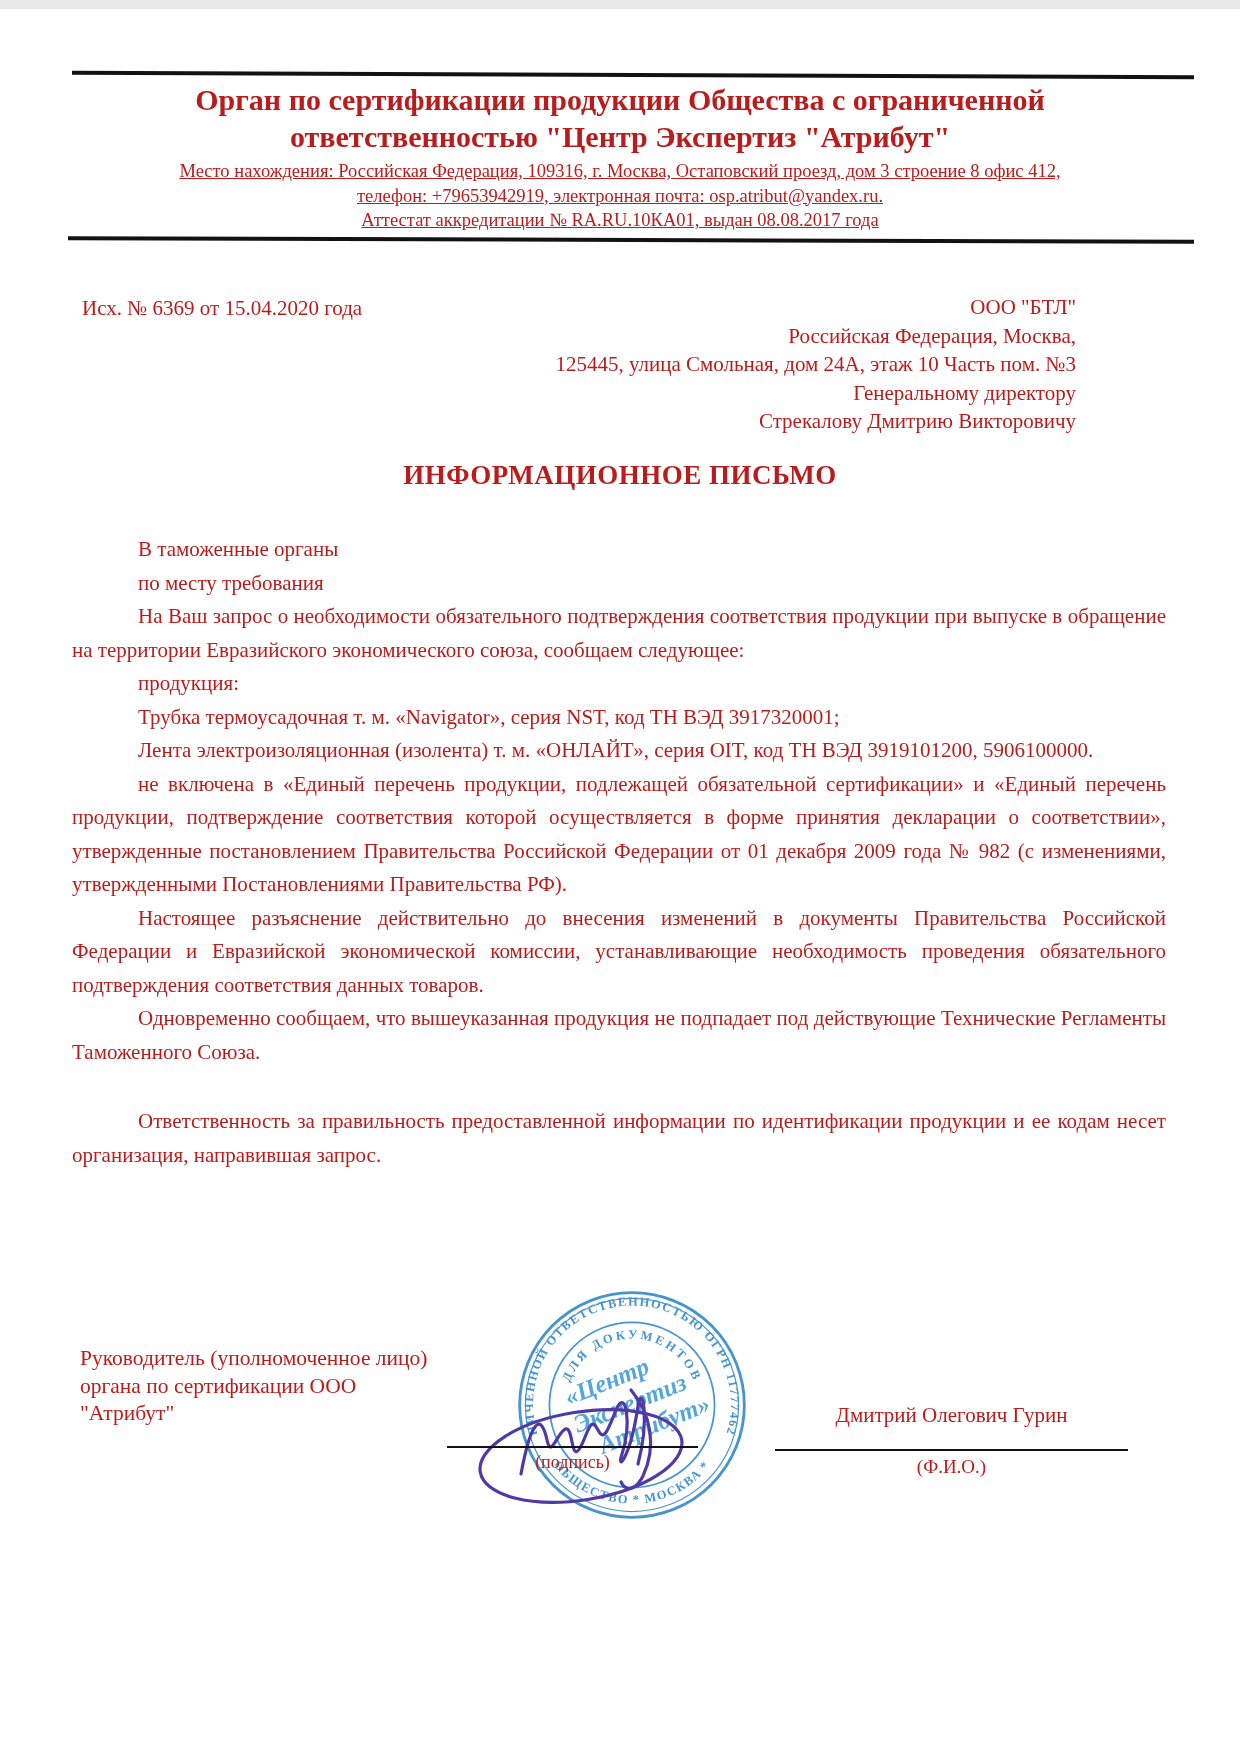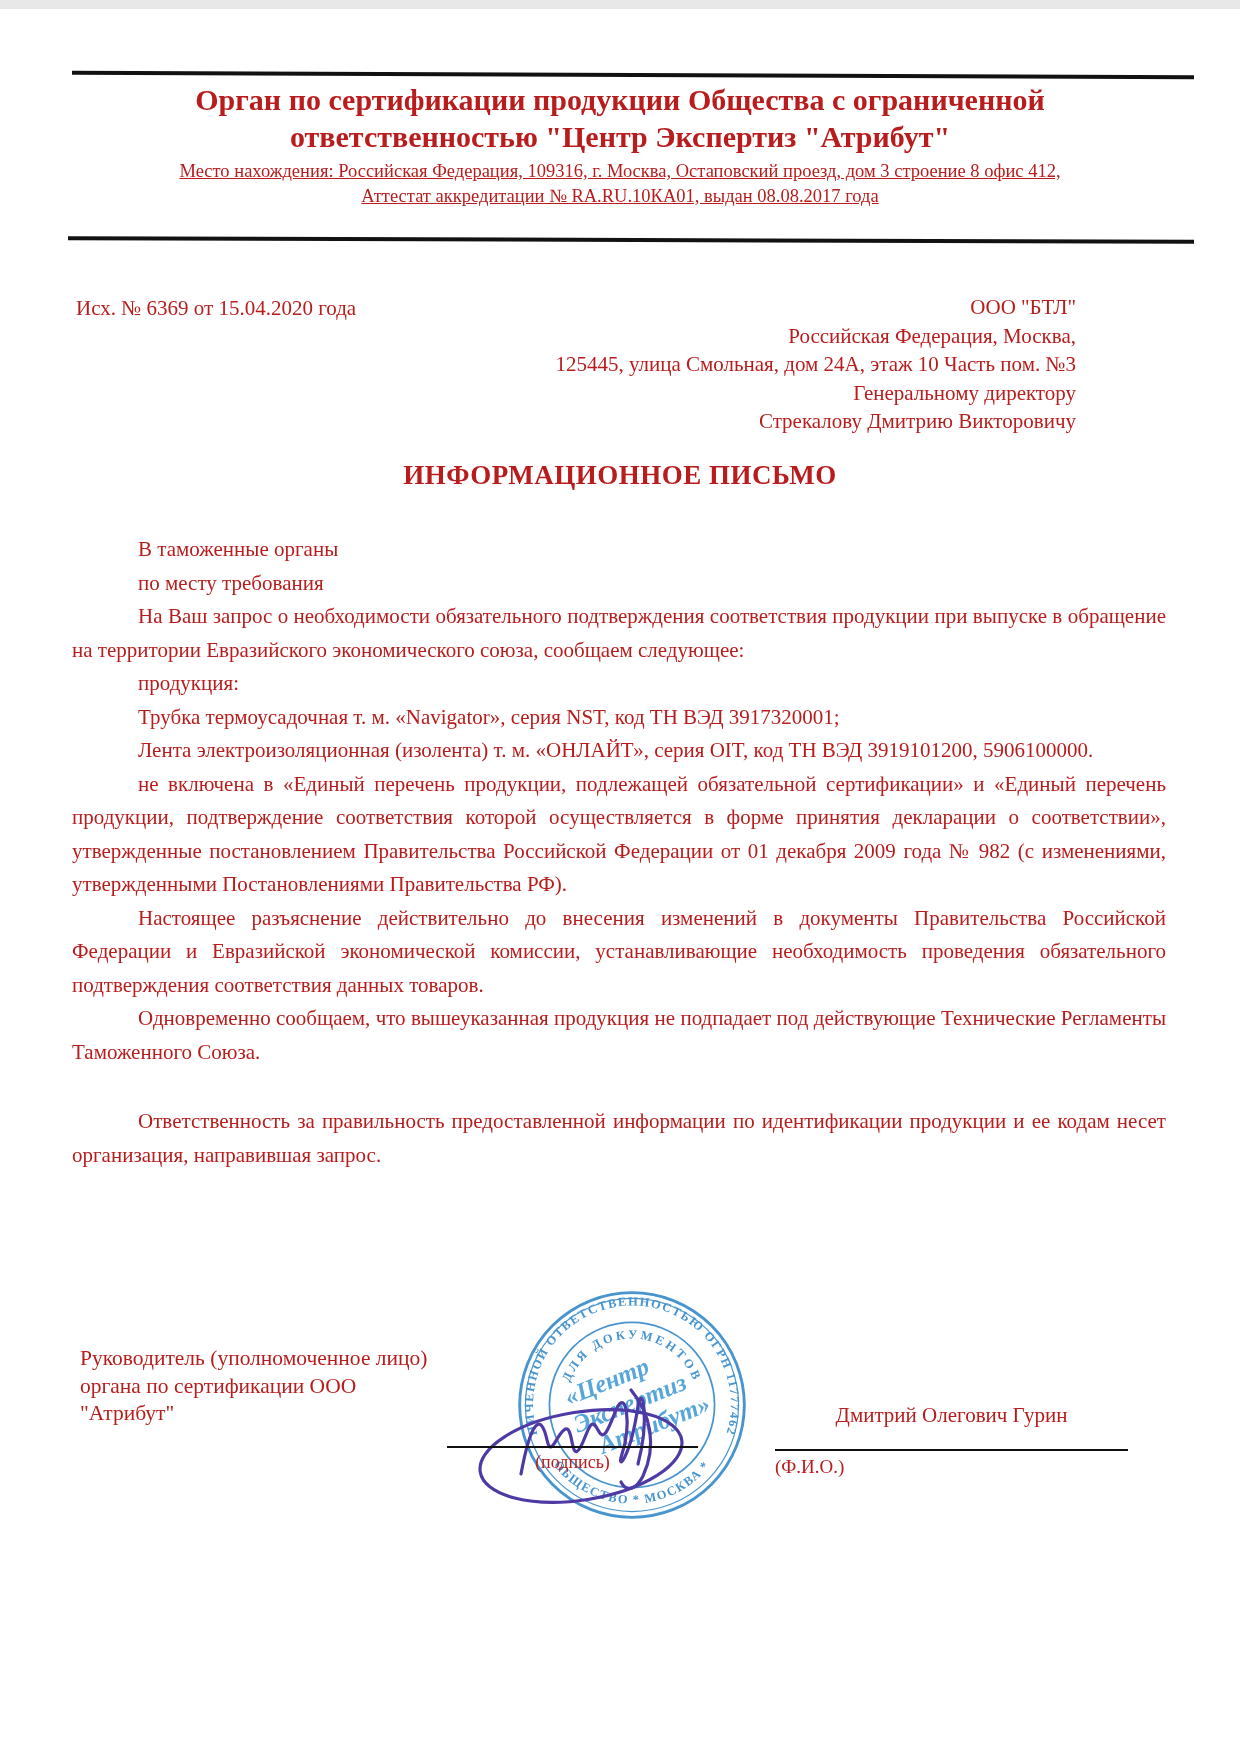--- a/index.html
+++ b/index.html
@@ -15,21 +15,21 @@
   .rule{position:absolute;background:#121212;}
   .rule-top{left:72px;top:64px;width:1122px;height:4px;transform:rotate(0.22deg);}
   .rule-header-bottom{left:68px;top:229px;width:1126px;height:4px;transform:rotate(0.18deg);}
   .letterhead{position:absolute;left:0;top:72px;width:100%;text-align:center;}
   .org-name{
     margin:0 auto;width:980px;
     font-size:30px;font-weight:bold;line-height:37px;
   }
   .lh-line{font-size:18.5px;line-height:24.5px;text-decoration:underline;}
   .lh-lines{margin-top:4px;}
-  .ref-line{position:absolute;left:76px;top:287px;font-size:21px;}
+  .ref-line{position:absolute;left:82px;top:287px;font-size:21px;}
   .recipient{
     position:absolute;right:164px;top:284px;
     text-align:right;font-size:21px;line-height:28.5px;
   }
   .doc-title{
     position:absolute;left:0;top:451px;width:100%;
     text-align:center;font-size:27px;font-weight:bold;letter-spacing:0.5px;
   }
   .body-text{
     position:absolute;left:72px;top:524px;width:1094px;
@@ -49,38 +49,39 @@
     position:absolute;left:447px;top:1443px;width:251px;
     text-align:center;font-size:18px;
   }
   .fio-name{
     position:absolute;left:775px;top:1394px;width:353px;
     text-align:center;font-size:21px;
   }
   .fio-line{position:absolute;left:775px;top:1440px;width:353px;height:2px;background:#111;}
   .fio-caption{
     position:absolute;left:775px;top:1447px;width:353px;
-    font-size:19px;
+    text-align:center;font-size:19px;
   }
   .stamp text{font-family:"Liberation Serif", serif;}
   .stamp .arc-text{font-size:13px;font-weight:bold;letter-spacing:1.5px;}
   .stamp .arc-text-inner{font-size:13px;font-weight:bold;letter-spacing:3px;}
   .stamp .center-text{font-size:26px;font-style:italic;font-weight:bold;}
 </style>
 </head>
 <body>
 
 <div class="page">
 
   <div class="rule rule-top"></div>
 
   <div class="letterhead">
     <div class="org-name">Орган по сертификации продукции Общества с ограниченной ответственностью "Центр Экспертиз "Атрибут"</div>
     <div class="lh-lines">
       <div class="lh-line">Место нахождения: Российская Федерация, 109316, г. Москва, Остаповский проезд, дом 3 строение 8 офис 412,</div>
+      <div class="lh-line">телефон: +79653942919, электронная почта: osp.atribut@yandex.ru.</div>
       <div class="lh-line">Аттестат аккредитации № RA.RU.10КА01, выдан 08.08.2017 года</div>
     </div>
   </div>
 
   <div class="rule rule-header-bottom"></div>
 
   <div class="ref-line">Исх. № 6369 от 15.04.2020 года</div>
 
   <div class="recipient">
 

